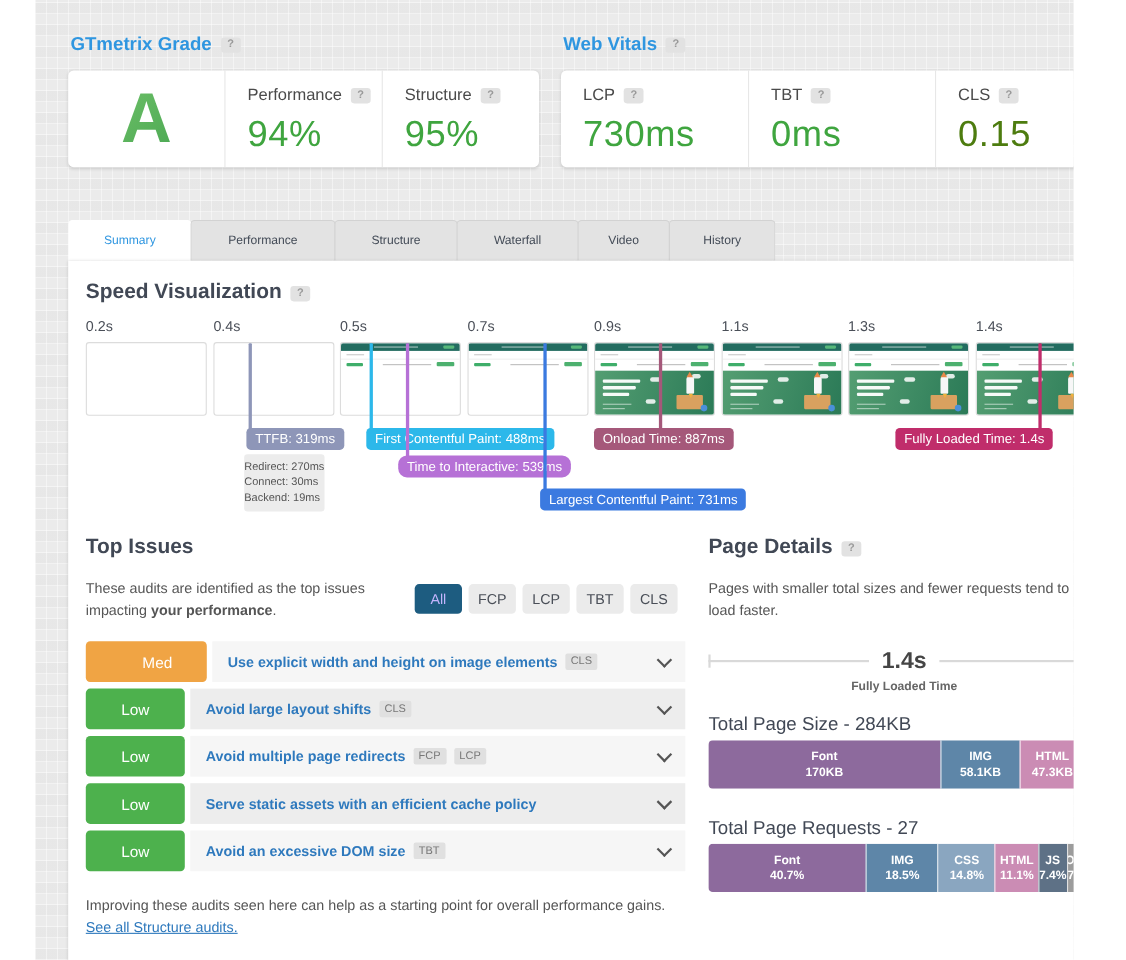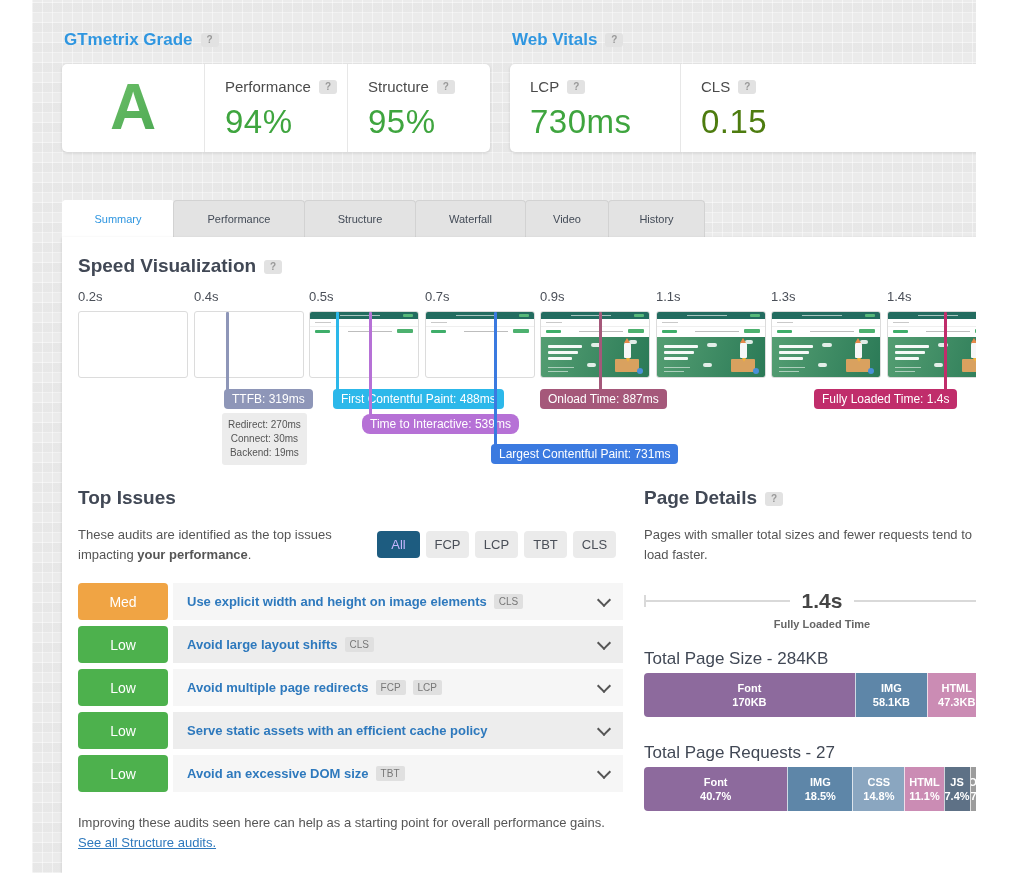--- a/index.html
+++ b/index.html
@@ -49,21 +49,21 @@
   .t-h{position:absolute;left:7px;height:3px;background:rgba(255,255,255,.95);border-radius:1px;}
   .t-s{position:absolute;left:7px;height:1px;background:rgba(255,255,255,.55);}
   .t-cloud{position:absolute;height:4px;background:rgba(255,255,255,.85);border-radius:2px;}
   .t-box{position:absolute;right:10px;bottom:5px;width:24px;height:13px;background:#d9a15f;border-radius:1px;}
   .t-rocket{position:absolute;right:18px;top:5px;width:7px;height:16px;background:#f7f7f7;border-radius:3px 3px 1px 1px;}
   .t-rocket::before{content:'';position:absolute;left:0;top:-4px;border-left:3.5px solid transparent;border-right:3.5px solid transparent;border-bottom:5px solid #e8894a;}
   .t-rocket::after{content:'';position:absolute;left:1.5px;bottom:-4px;border-left:2px solid transparent;border-right:2px solid transparent;border-top:4px solid #f0b13e;}
   .t-dot{position:absolute;right:6px;bottom:3px;width:6px;height:6px;border-radius:50%;background:#4a90d9;}
   .marker-line{position:absolute;width:3px;border-radius:1px;}
   .marker-badge{position:absolute;color:#fff;font-size:12px;white-space:nowrap;padding:3px 8px;border-radius:4px;line-height:1.2;}
-  .ttfb-box{position:absolute;background:#ececec;border-radius:3px;padding:5px 6px;font-size:10px;color:#555;line-height:14px;text-align:center;}
+  .ttfb-box{position:absolute;background:#ececec;border-radius:3px;padding:5px 0;font-size:10px;color:#555;line-height:14px;}
   
   .filters{position:absolute;display:flex;gap:6px;}
   .filter-btn{min-width:33px;text-align:center;font-size:13px;color:#4a4f58;background:#ebebeb;border-radius:4px;
     padding:6px 5px;cursor:pointer;}
   .filter-btn.active{background:#1d5c80;color:#c4b5fd;}
   .issues{position:absolute;width:545px;}
   .issue-row{display:flex;height:37px;margin-bottom:6px;cursor:pointer;}
   .sev{width:90px;border-radius:4px;color:#fff;font-size:14px;display:flex;align-items:center;justify-content:center;flex:none;}
   .issue-body{flex:1;margin-left:5px;display:flex;align-items:center;padding:0 14px;background:#f6f6f6;}
   .issue-row:nth-child(even) .issue-body{background:#ededed;}
@@ -105,20 +105,24 @@
     </div>
   </div>
 
   <div class="panel-title" style="left:480px;top:30px;">
     <span>Web Vitals</span><span class="help">?</span>
   </div>
   <div class="metric-row card" style="left:478px;top:64px;width:510px;height:88px;">
     <div class="cell" style="width:170px;">
       <div class="lbl"><span>LCP</span><span class="help">?</span></div>
       <div class="val vital-val" style="color: rgb(63, 165, 63);">730ms</div>
+    </div>
+    <div class="cell" style="width:170px;">
+      <div class="lbl"><span>TBT</span><span class="help">?</span></div>
+      <div class="val vital-val" style="color: rgb(63, 165, 63);">0ms</div>
     </div>
     <div class="cell" style="width:170px;">
       <div class="lbl"><span>CLS</span><span class="help">?</span></div>
       <div class="val vital-val" style="color: #4d7c0f;">0.15</div>
     </div>
   </div>
 
   <div class="tabs" id="tabs">
       <div class="tab active" style="width: 112px;">Summary</div>
       <div class="tab" style="width: 132px;">Performance</div>
@@ -306,21 +310,21 @@
     </div>
     <div class="filters" id="filters" style="left:315px;top:294px;">
         <div class="filter-btn active">All</div>
         <div class="filter-btn">FCP</div>
         <div class="filter-btn">LCP</div>
         <div class="filter-btn">TBT</div>
         <div class="filter-btn">CLS</div>
       </div>
     <div class="issues" id="issues" style="left:16px;top:346px;">
         <div class="issue-row">
-          <div class="sev" style="background: rgb(240, 164, 68);">Med</div>
+          <div class="sev" style="background: rgb(240, 164, 68); padding-left: 20px;">Med</div>
           <div class="issue-body">
             <span class="issue-title">Use explicit width and height on image elements</span>
             <span class="chip">CLS</span>
             <span class="chev"></span>
           </div>
         </div>
         <div class="issue-row">
           <div class="sev" style="background: rgb(77, 177, 77);">Low</div>
           <div class="issue-body">
             <span class="issue-title">Avoid large layout shifts</span>

